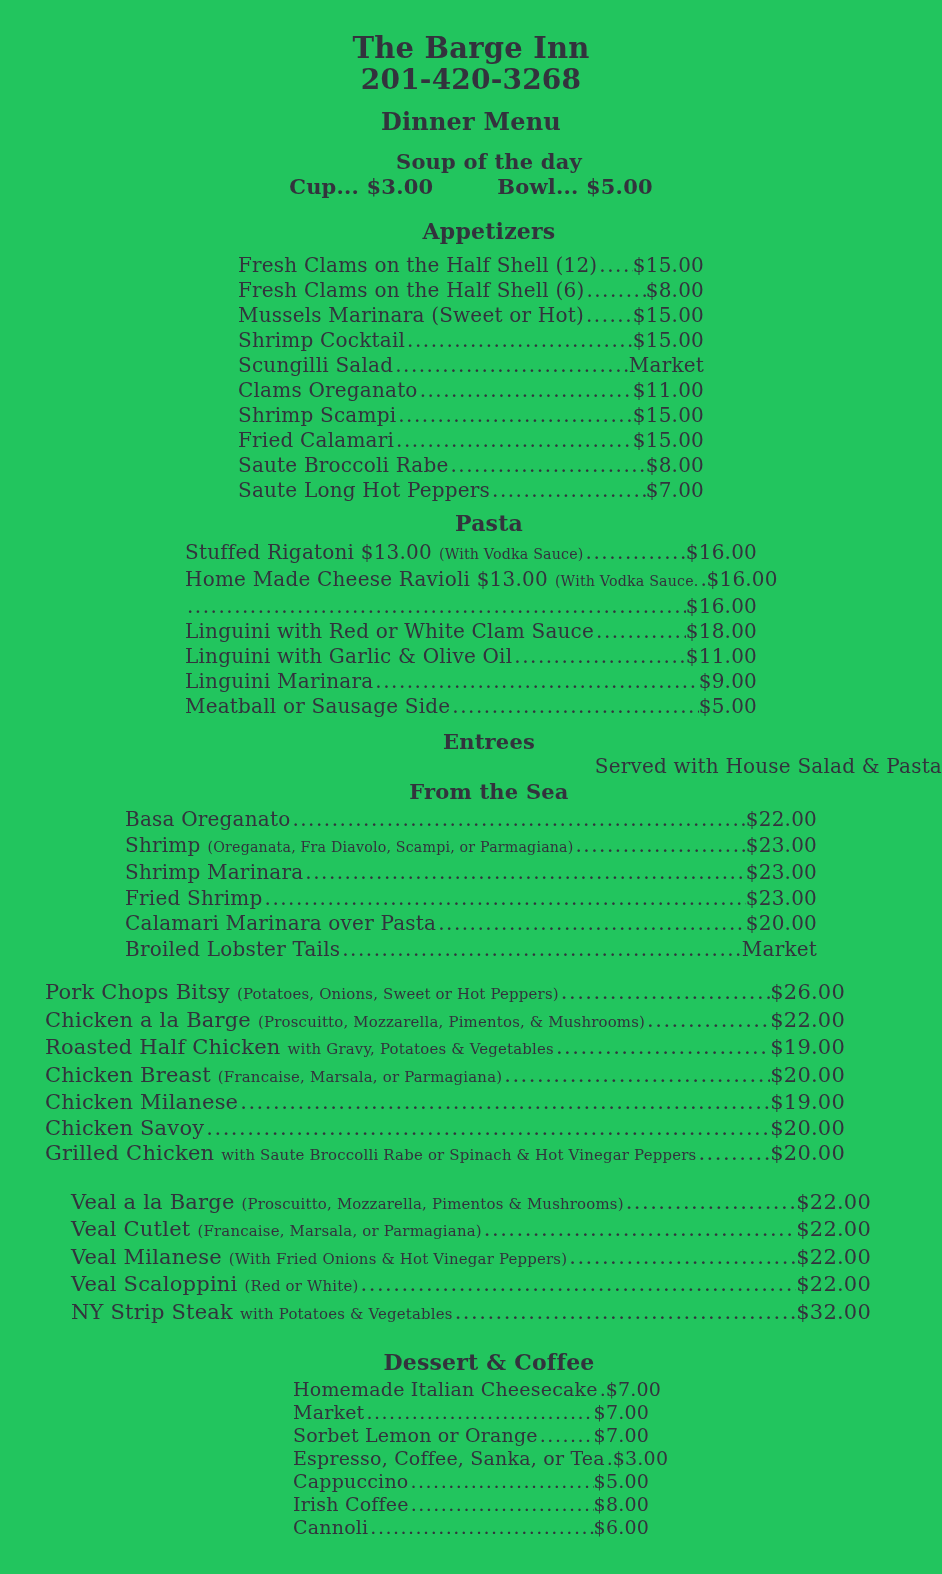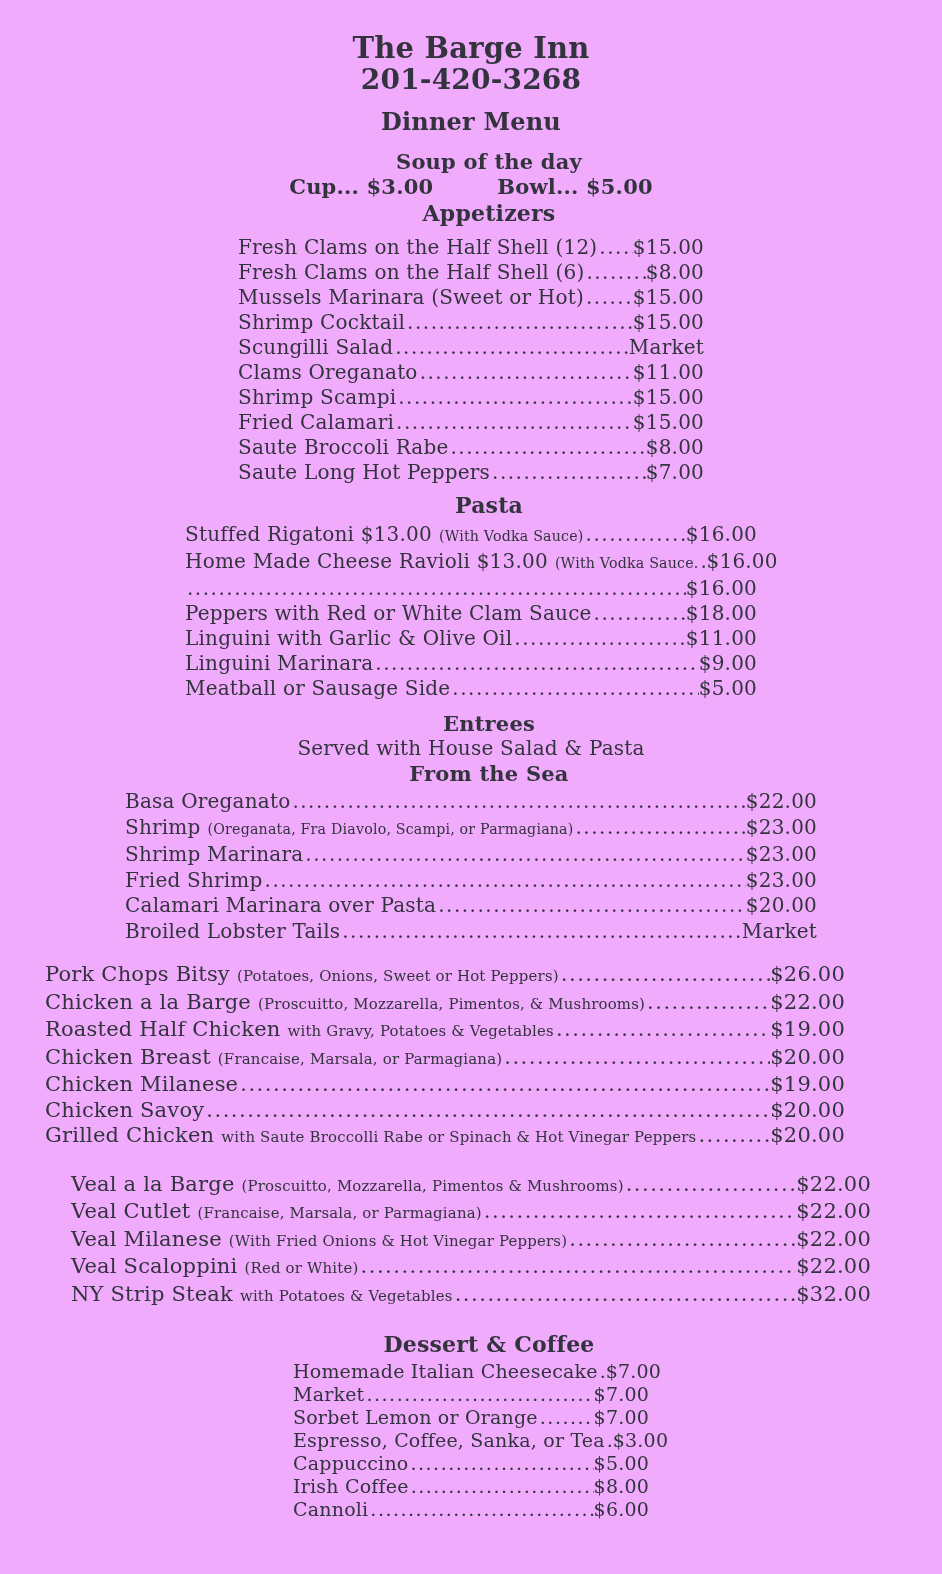--- a/index.html
+++ b/index.html
@@ -6,21 +6,21 @@
     margin: 0;
     padding: 0;
     background: #e9e9e7;
   }
   .page {
     position: relative;
     width: 942px;
     height: 1574px;
     margin: 0 auto;
     box-sizing: border-box;
-    background: #f0abfc;
+    background: #22c55e;
     color: #33333d;
     font-family: "DejaVu Serif", "Liberation Serif", serif;
     overflow: hidden;
     padding-top: 32px;
     letter-spacing: 0.2px;
   }
 
   
   .restaurant-name {
     font-size: 29px;
@@ -47,21 +47,21 @@
     margin: 0;
     font-size: 22px;
     font-weight: bold;
     line-height: 26px;
     text-align: center;
     padding-left: 36px;
   }
   .sub-note {
     font-size: 20px;
     line-height: 25px;
-    text-align: center;
+    text-align: right;
   }
 
   
   .soup { margin-top: 14px; }
   .soup .sec-heading { font-size: 21px; line-height: 24px; }
   .soup-row {
     display: flex;
     justify-content: center;
     gap: 64px;
     font-size: 21px;
@@ -92,21 +92,21 @@
     min-width: 4px;
     padding: 0 2px;
   }
   .leader::after {
     content: "....................................................................................................................................................................";
     letter-spacing: 1.5px;
   }
   .item-price { white-space: nowrap; }
 
   
-  .appetizers { }
+  .appetizers { margin-top: 18px; }
   .appetizers .list { width: 466px; margin-top: 9px; }
 
   .pasta { margin-top: 7px; }
   .pasta .list { width: 572px; margin-top: 4px; }
 
   .entrees { margin-top: 10px; }
   .entrees .sec-heading { font-size: 21px; line-height: 25px; }
   .entrees .list { width: 692px; margin-top: 3px; }
   .entrees .row { line-height: 25.5px; }
 
@@ -234,21 +234,21 @@
           <span class="item-price">$16.00</span>
         </div>
 
         <div class="row">
 
           <span class="leader"></span>
           <span class="item-price">$16.00</span>
         </div>
 
         <div class="row">
-          <span class="item-name">Peppers with Red or White Clam Sauce</span>
+          <span class="item-name">Linguini with Red or White Clam Sauce</span>
 
           <span class="leader"></span>
           <span class="item-price">$18.00</span>
         </div>
 
         <div class="row">
           <span class="item-name">Linguini with Garlic &amp; Olive Oil</span>
 
           <span class="leader"></span>
           <span class="item-price">$11.00</span>

